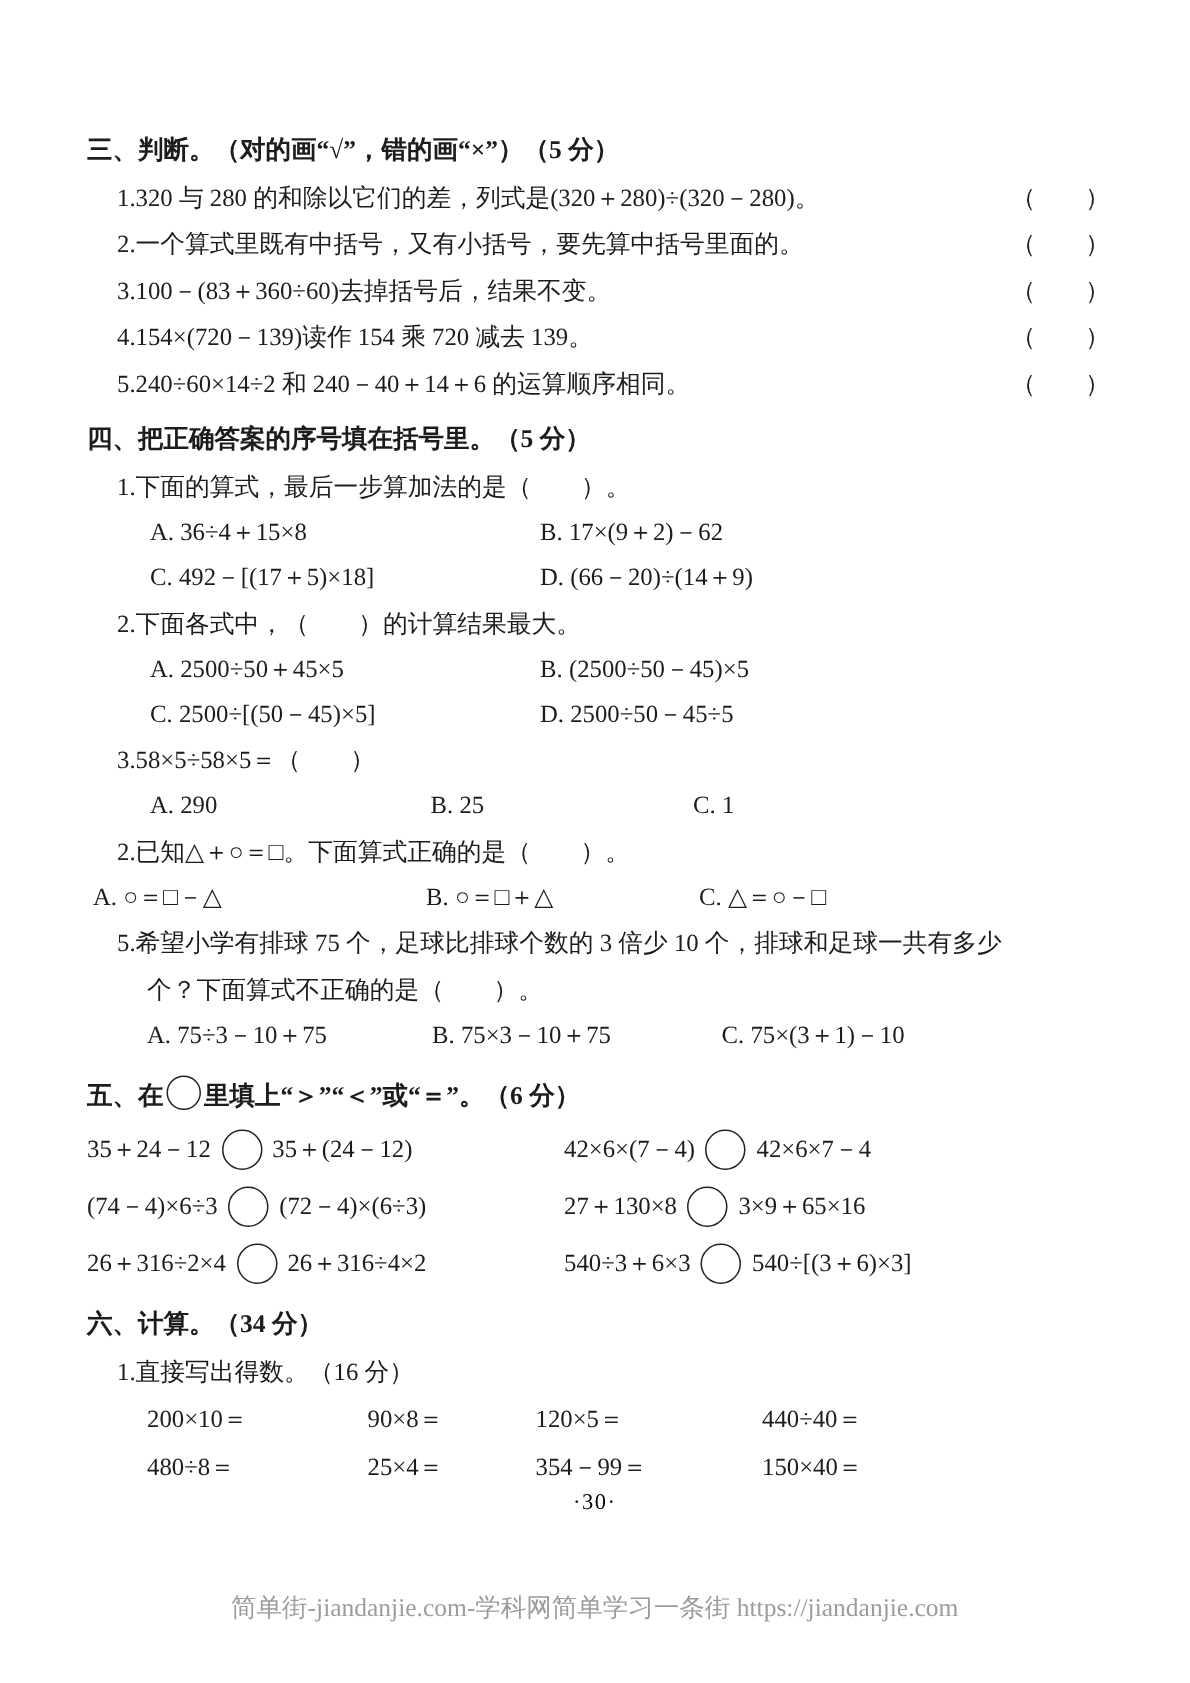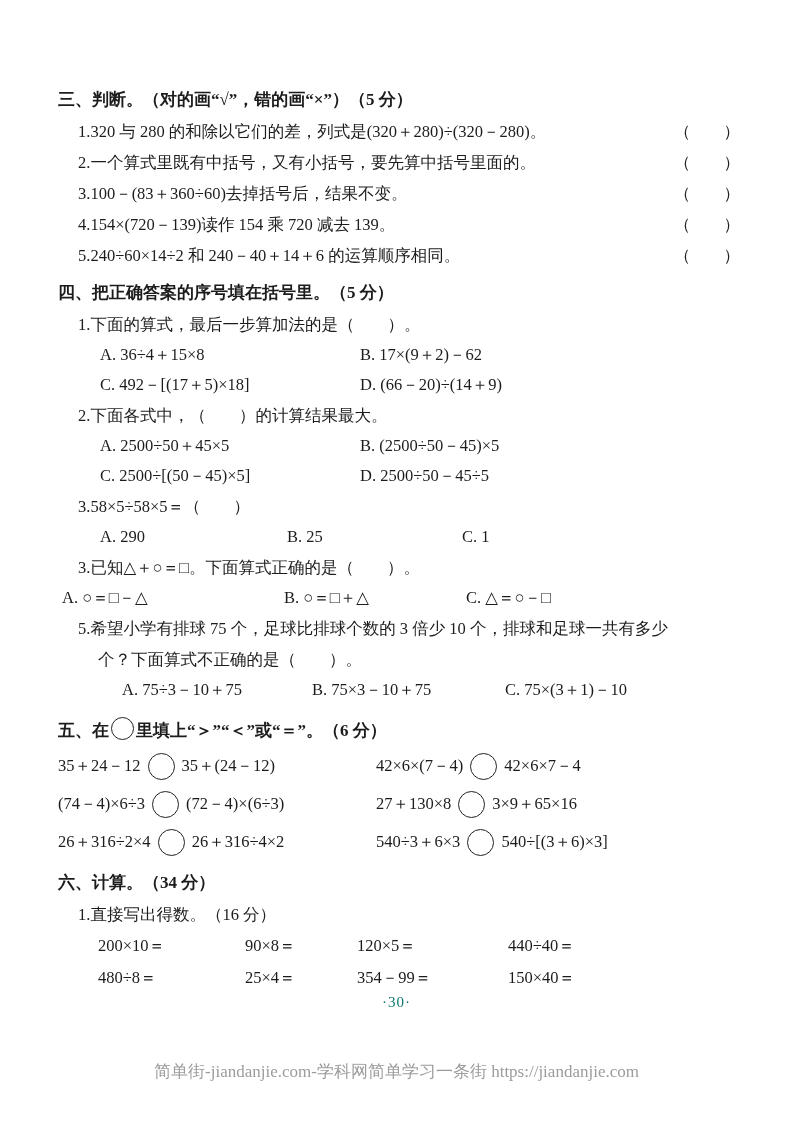--- a/index.html
+++ b/index.html
@@ -18,32 +18,32 @@
   .stem{padding-left:20px;line-height:31px;white-space:nowrap;}
   .stem2{padding-left:40px;line-height:31px;white-space:nowrap;}
   .opt-row{display:flex;padding-left:42px;line-height:30px;white-space:nowrap;}
   .opt-row .c0{display:inline-block;width:260px;}
   .optq3 .a{display:inline-block;width:187px;}
   .optq3 .b{display:inline-block;width:175px;}
   .optq4{padding-left:4px;}
   .optq4 .a{display:inline-block;width:222px;}
   .optq4 .b{display:inline-block;width:182px;}
   .optq5{padding-left:40px;}
-  .optq5 .a{display:inline-block;width:190px;margin-left:24px;}
+  .optq5 .a{display:inline-block;width:190px;}
   .optq5 .b{display:inline-block;width:193px;}
   .title-circle{display:inline-block;width:21px;height:21px;border:1.4px solid #222;border-radius:50%;vertical-align:-4px;margin:0 2px;}
   .cmp-row{display:flex;align-items:center;height:38px;white-space:nowrap;}
   .cmp-pair{display:flex;align-items:center;}
   .cmp-pair.first{width:318px;}
   .cmp-circle{display:inline-block;width:25px;height:25px;border:1.4px solid #222;border-radius:50%;margin:0 7px;flex-shrink:0;}
   .calc-row{display:flex;padding-left:40px;line-height:32px;white-space:nowrap;}
   .calc-row .k0{display:inline-block;width:147px;}
   .calc-row .k1{display:inline-block;width:112px;}
   .calc-row .k2{display:inline-block;width:151px;}
-  .page-num{position:absolute;left:0;right:0;top:994px;text-align:center;font-size:15px;color:#0f766e;letter-spacing:1px;}
+  .page-num{position:absolute;left:0;right:0;top:994px;text-align:center;font-size:15px;color:#000000;letter-spacing:1px;}
   .footer{
     position:absolute;left:0;right:0;top:1060px;text-align:center;
     color:#9c9c9c;font-size:17px;font-family:Liberation Serif, serif;
   }
 </style>
 </head>
 <body>
 
 <div class="page">
   <div class="content">
@@ -93,21 +93,21 @@
       <span>D. 2500÷50－45÷5</span>
     </div>
 
     <div class="stem">3.58×5÷58×5＝（　　）</div>
     <div class="opt-row optq3">
       <span class="a">A. 290</span>
       <span class="b">B. 25</span>
       <span>C. 1</span>
     </div>
 
-    <div class="stem">3.已知△＋○＝□。下面算式正确的是（　　）。</div>
+    <div class="stem">2.已知△＋○＝□。下面算式正确的是（　　）。</div>
     <div class="opt-row optq4">
       <span class="a">A. ○＝□－△</span>
       <span class="b">B. ○＝□＋△</span>
       <span>C. △＝○－□</span>
     </div>
 
     <div class="stem">5.希望小学有排球 75 个，足球比排球个数的 3 倍少 10 个，排球和足球一共有多少</div>
     <div class="stem2">个？下面算式不正确的是（　　）。</div>
     <div class="opt-row optq5">
       <span class="a">A. 75÷3－10＋75</span>

